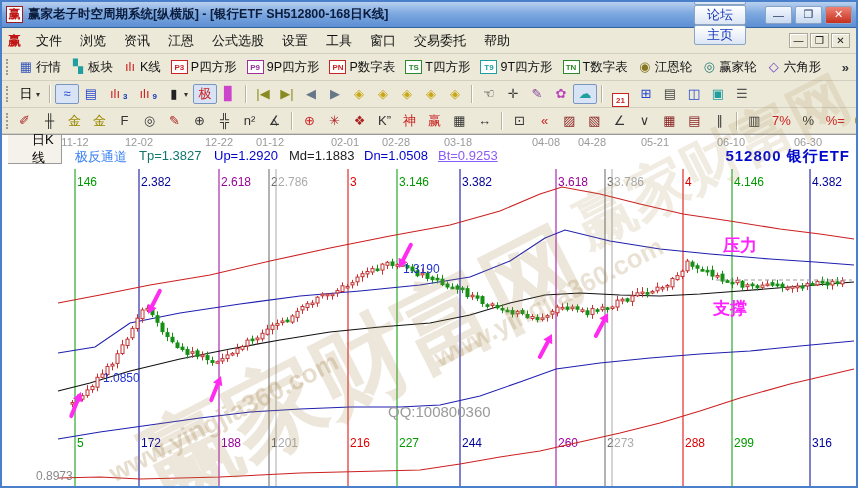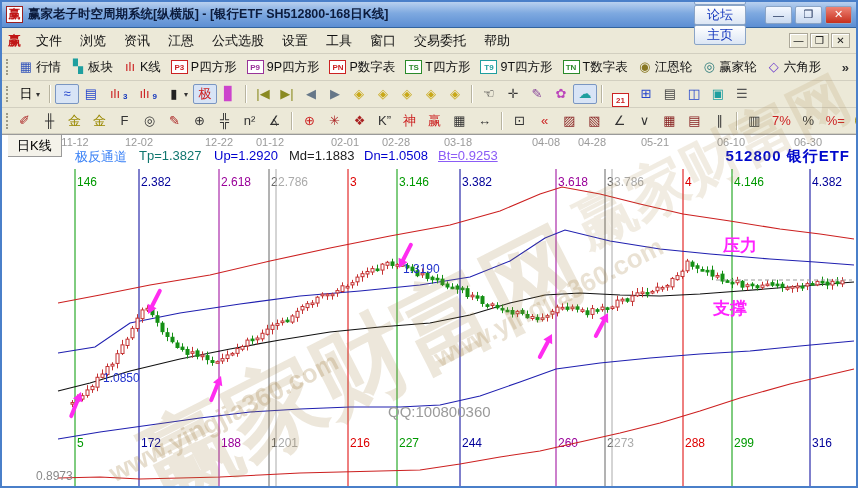--- a/index.html
+++ b/index.html
@@ -38,22 +38,22 @@
   .badge{width:17px;height:14px;font-size:8px;font-weight:bold;border:1px solid;background:#fff;
     display:inline-flex;align-items:center;justify-content:center;letter-spacing:0;}
   .sub{font-size:8px;color:#1437bd;font-weight:bold;margin-left:-2px;align-self:flex-end;}
   .dd{font-size:8px;color:#333;}
   .lbl{font-size:12.5px;}
   .mini .glyph{min-width:15px;}
   .overflow{margin-left:auto;font-weight:bold;color:#333;padding:0 4px;font-size:13px;}
   
   .chart{position:relative;height:352px;background:#fff;border-top:1px solid #9a9a9a;}
   .chart svg{position:absolute;left:0;top:0;}
-  .ktab{position:absolute;left:6px;top:0;width:54px;height:22px;font-size:13px;color:#000;
-    border-right:1px solid #9a9a9a;border-bottom:1px solid #9a9a9a;display:flex;align-items:center;padding-left:9px;background:#f4f2ea;}
+  .ktab{position:absolute;left:6px;top:0;width:54px;height:29px;font-size:13px;color:#000;
+    border-right:1px solid #9a9a9a;border-bottom:1px solid #9a9a9a;display:flex;align-items:center;padding-left:24px;background:#f4f2ea;}
   .ind-row{position:absolute;left:0;top:13px;height:15px;width:100%;font-size:13px;}
   .ind-row span{position:absolute;white-space:nowrap;font-weight:500;}
   .sym{position:absolute;right:6px;top:12px;font-size:15px;font-weight:600;color:#0008cc;letter-spacing:1px;}
   text{font-family:"Liberation Sans","DejaVu Sans",sans-serif;}
   
   .wm{position:absolute;pointer-events:none;white-space:nowrap;z-index:9;color:rgba(166,134,77,0.22);font-weight:bold;}
 </style>
 </head>
 <body>
 

